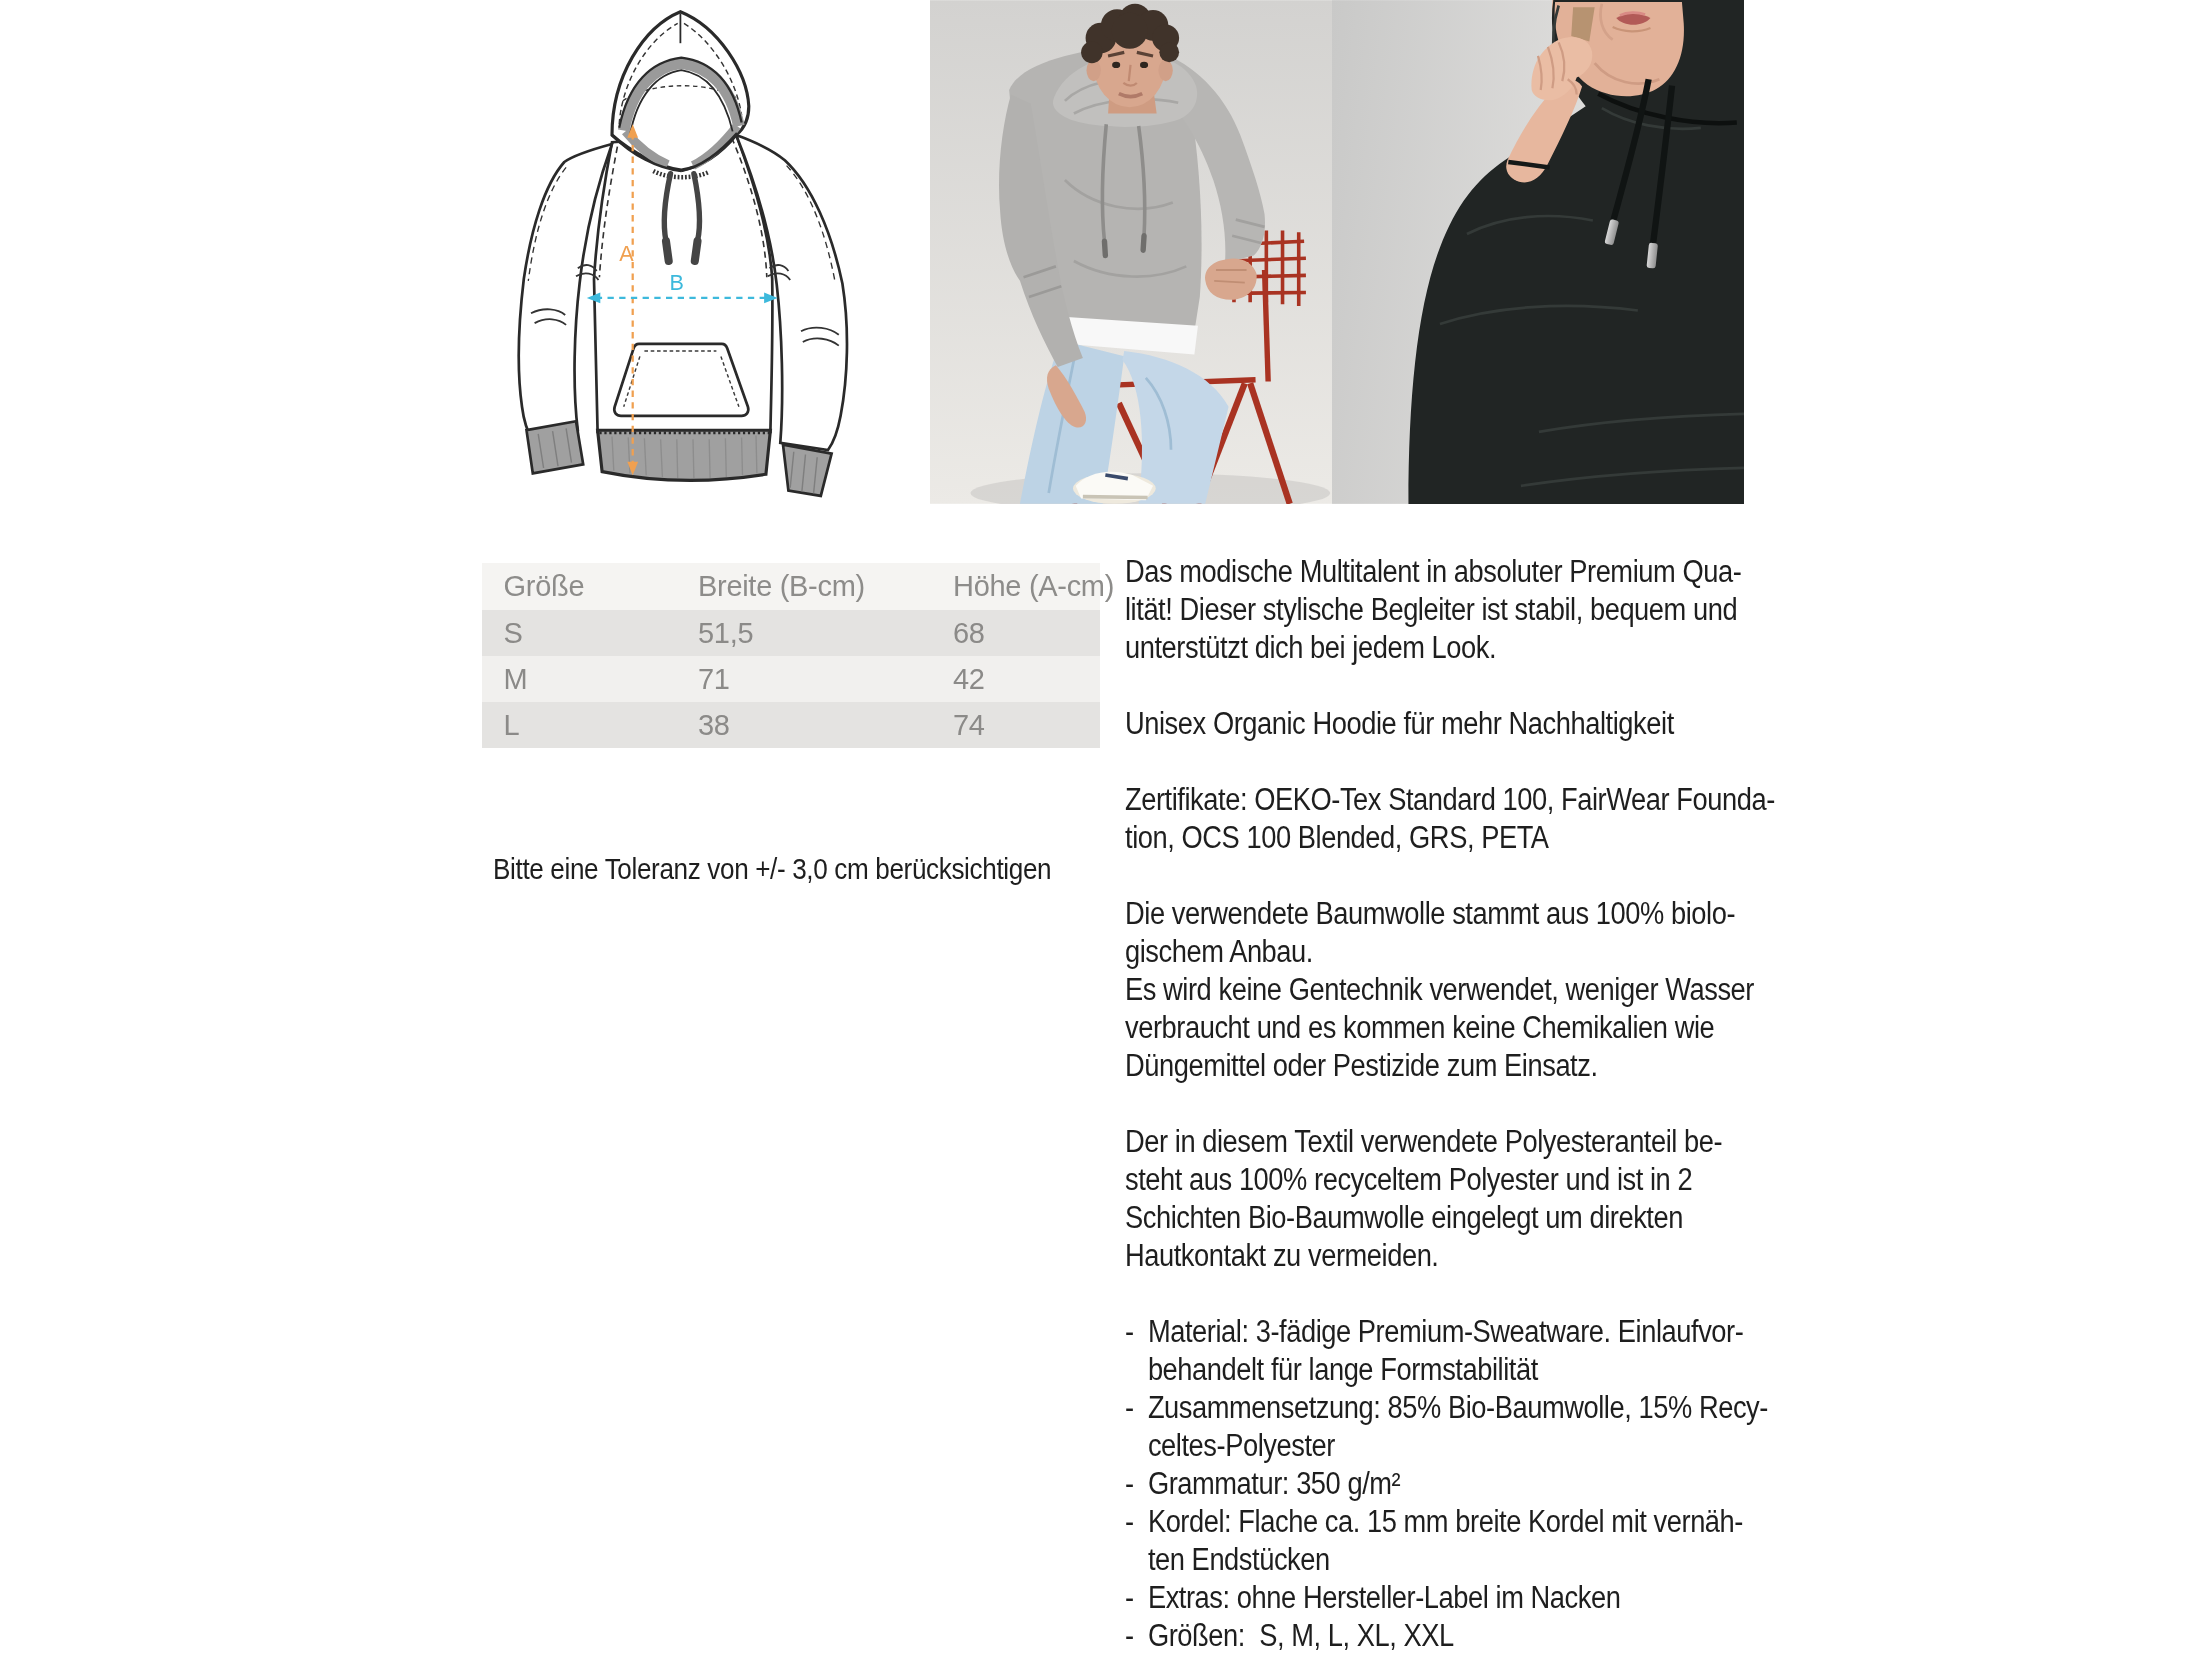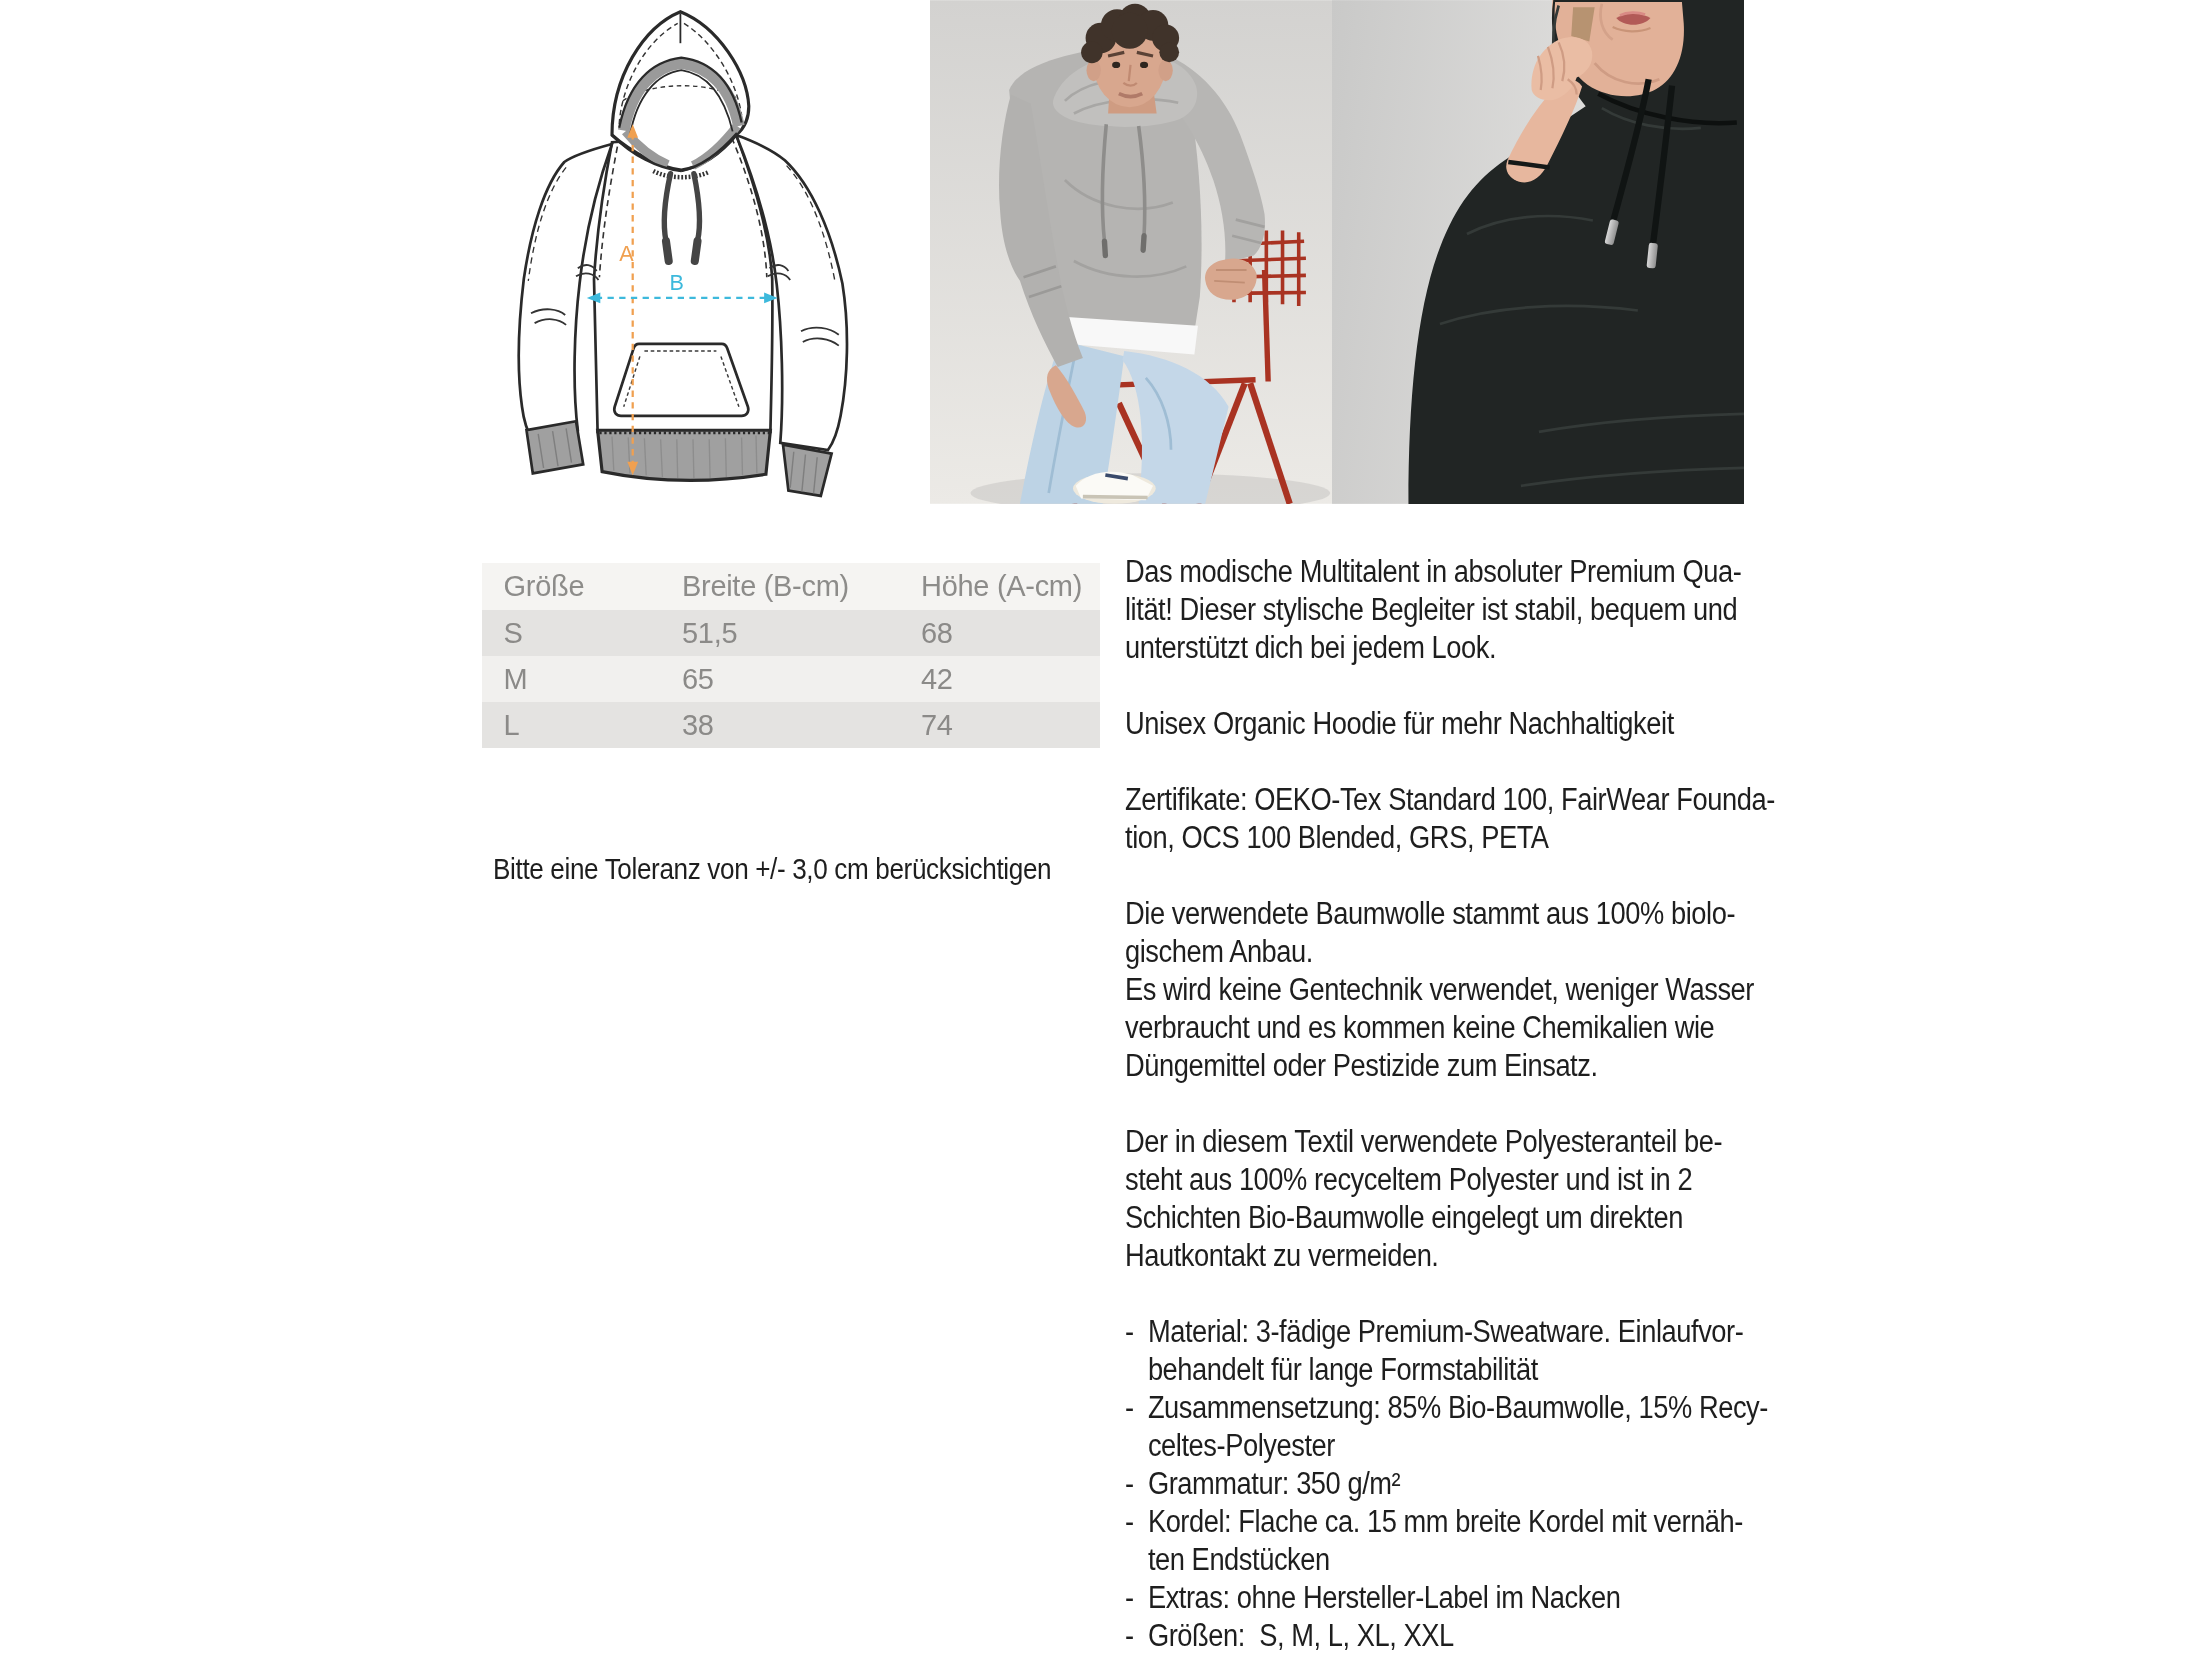--- a/index.html
+++ b/index.html
@@ -2,21 +2,21 @@
 <html style="font-size:14.4px"><head>
 <meta charset="utf-8">
 <style>
   html,body{margin:0;padding:0;background:#ffffff;}
   .canvas{position:relative;width:2207px;height:1655px;background:#fff;overflow:hidden;
           font-family:"Liberation Sans", sans-serif;color:#1e1e1e;}
   .abs{position:absolute;}
 
   
   .size-table{left:482px;top:563px;width:618px;font-size:29px;color:#8b8a88;letter-spacing:-0.3px;}
-  .trow{display:grid;grid-template-columns:200px 239px 179px;align-items:center;height:46px;}
+  .trow{display:grid;grid-template-columns:200px 239px 179px;align-items:center;height:46px;gap:16px;}
   .trow.head{height:47px;background:#f5f4f2;color:#8d8c8a;}
   .trow.dark{background:#e4e3e1;}
   .trow.light{background:#f1f0ee;}
   .tc1{padding-left:21.6px;}
 
   .tol-note{left:493px;top:853px;font-size:29px;color:#1e1e1e;letter-spacing:-0.4px;
             transform:scaleX(0.9);transform-origin:left top;white-space:pre;}
 
   
   .desc{left:1125px;top:553px;width:711px;transform:scaleX(0.88);transform-origin:left top;
@@ -255,21 +255,21 @@
       <span>Breite (B-cm)</span>
       <span>Höhe (A-cm)</span>
     </div>
     <div class="trow dark">
       <span class="tc1">S</span>
       <span>51,5</span>
       <span>68</span>
     </div>
     <div class="trow light">
       <span class="tc1">M</span>
-      <span>65</span>
+      <span>71</span>
       <span>42</span>
     </div>
     <div class="trow dark">
       <span class="tc1">L</span>
       <span>38</span>
       <span>74</span>
     </div>
   </div>
 
   <div class="abs tol-note">Bitte eine Toleranz von +/- 3,0 cm berücksichtigen</div>

